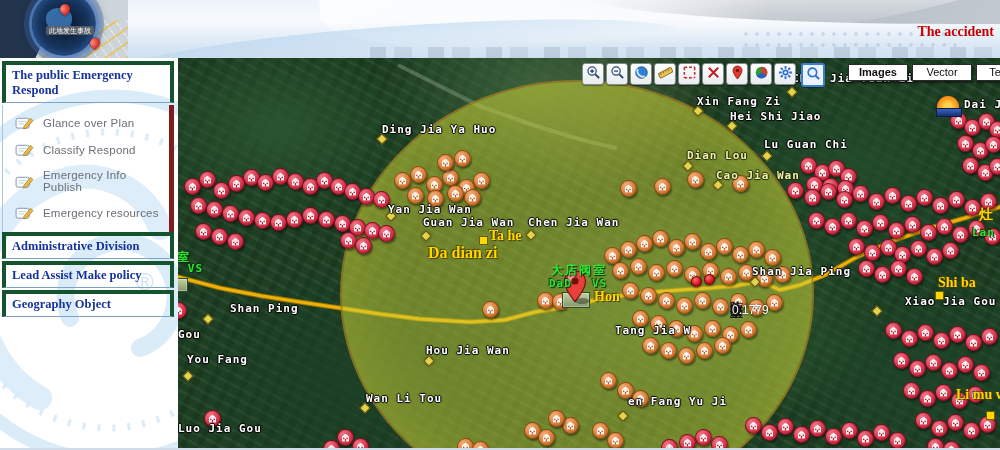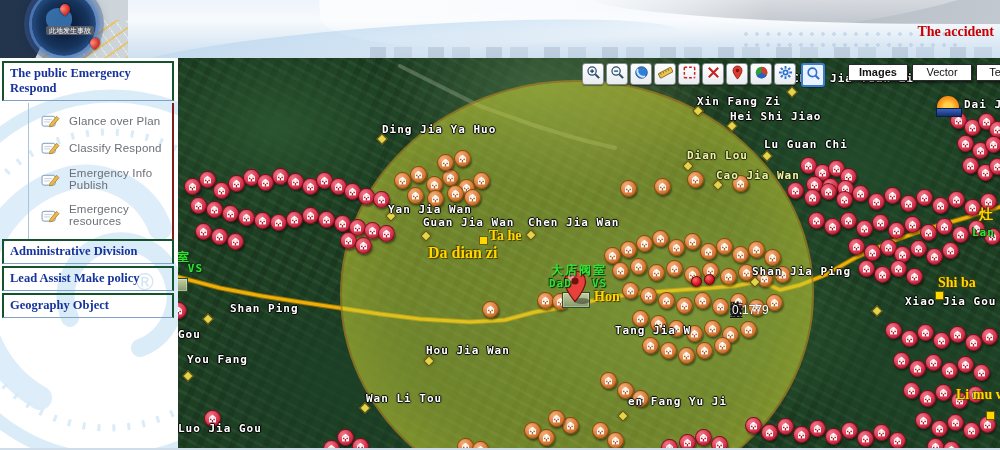--- a/index.html
+++ b/index.html
@@ -40,23 +40,23 @@
         font-size:7px;line-height:9px;padding:0 3px;border-radius:2px;white-space:nowrap;}
   .hdr-title{position:absolute;left:132px;top:15px;font-size:22px;font-weight:600;letter-spacing:.5px;
         color:#3227ae;text-shadow:0 1px 0 #ffffff,0 0 6px rgba(255,255,255,.9);white-space:nowrap;}
   .accident{position:absolute;right:6px;top:24px;font-family:"Liberation Serif",serif;font-weight:bold;
         font-size:14px;color:#c80000;}
 
   
   .sidebar{position:absolute;left:0;top:58px;width:178px;height:392px;background:#fff;overflow:hidden;}
   .wmark{position:absolute;left:0;top:10px;z-index:0;}
   .panel{position:absolute;left:2px;top:3px;width:172px;z-index:1;}
-  .sec-h{border:2px solid #14532d;border-bottom:1px solid #7fa3c8;margin-bottom:2px;
+  .sec-h{border:4px solid #14532d;border-bottom:1px solid #7fa3c8;margin-bottom:2px;
         padding:3px 24px 4px 6px;font-family:"Liberation Serif",serif;font-weight:bold;font-size:12.5px;color:#16339b;}
-  .sec-items{border-left:1px solid #a8c4de;border-right:2px solid #7f1d1d;padding:4px 8px 6px 0;margin-left:26px;}
+  .sec-items{border-left:1px solid #a8c4de;border-right:5px solid #7f1d1d;padding:4px 8px 6px 0;}
   .item{display:flex;align-items:center;gap:9px;padding:6px 0 6px 12px;cursor:pointer;}
   .item span.txt{font-size:11.5px;color:#6b6f76;letter-spacing:.2px;}
   .item svg{flex:0 0 auto;}
 
   
   .map{position:absolute;left:178px;top:58px;width:822px;height:390px;overflow:hidden;background:#1d4023;}
   .map-base{position:absolute;inset:0;z-index:0;background:
       radial-gradient(190px 130px at 12% 18%,rgba(43,86,48,.95),rgba(0,0,0,0) 70%),
       radial-gradient(230px 150px at 44% 8%,rgba(66,102,64,.85),rgba(0,0,0,0) 70%),
       radial-gradient(170px 110px at 52% 14%,rgba(120,105,60,.35),rgba(0,0,0,0) 70%),

